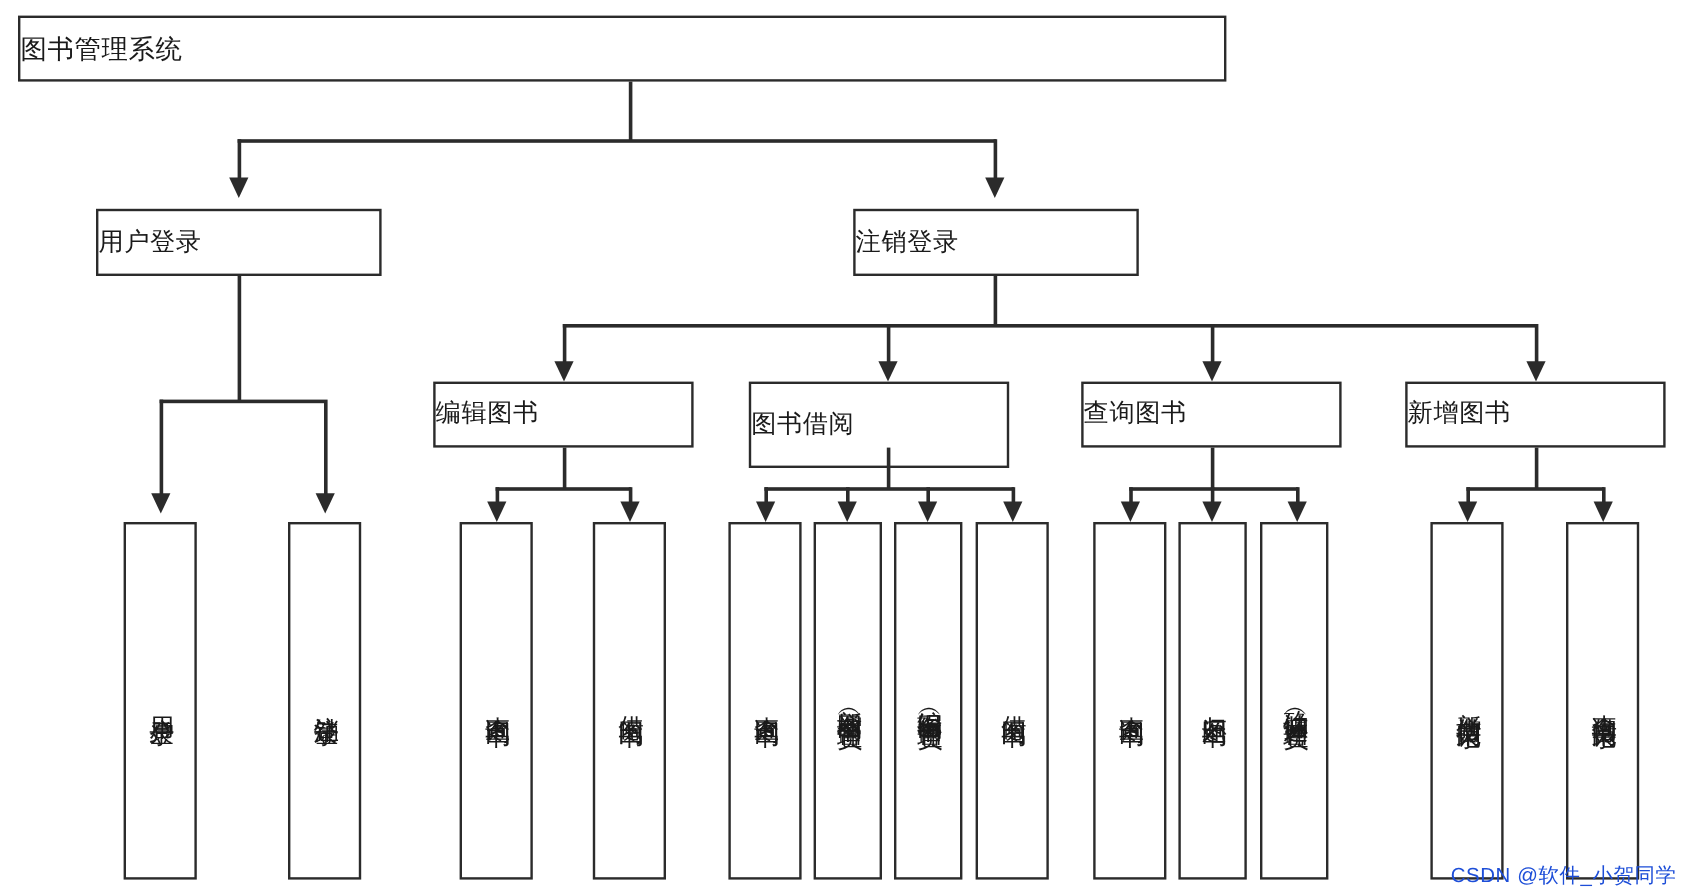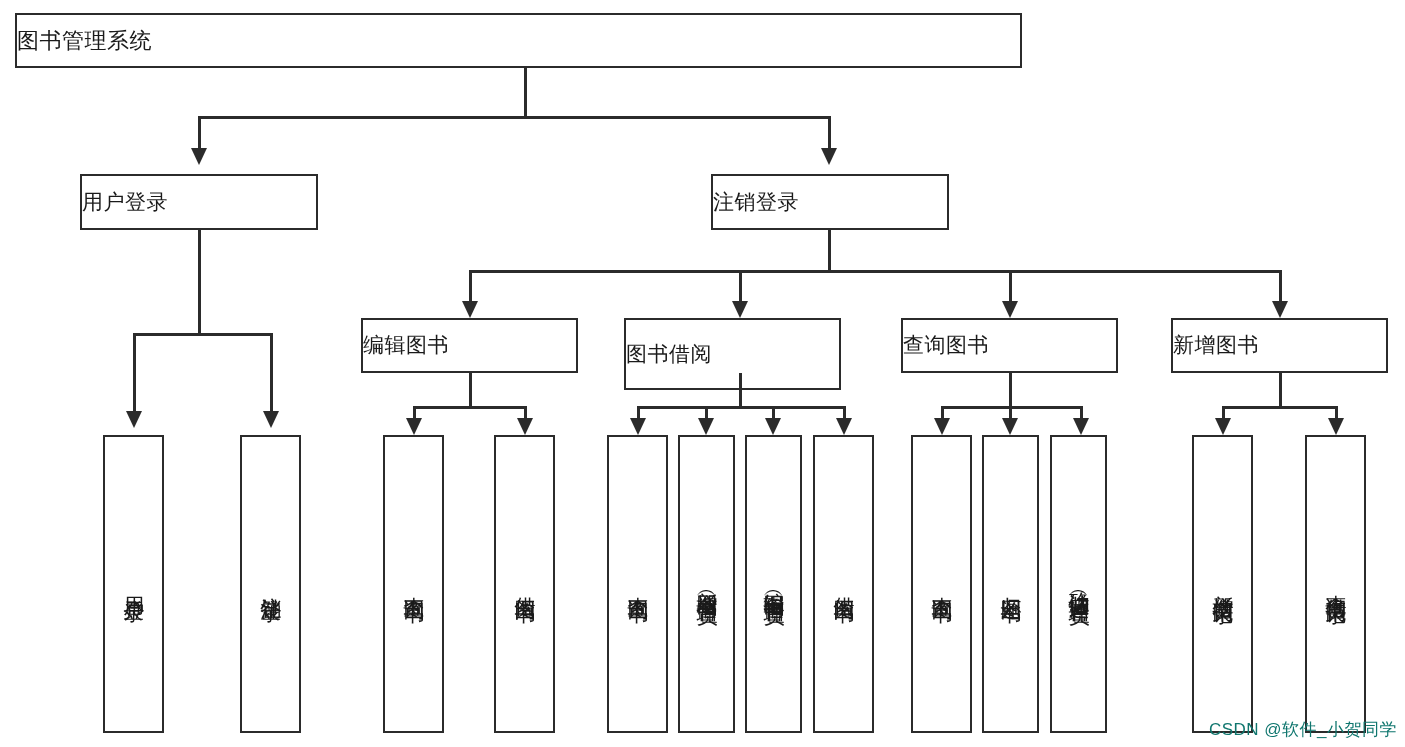--- a/index.html
+++ b/index.html
@@ -71,21 +71,21 @@
     border-right: 8px solid transparent;
     border-top: 17px solid #2b2b2b;
   }
 
   
   #watermark {
     position: absolute;
     right: 8px;
     bottom: 6px;
     font-size: 17px;
-    color: #0f766e;
+    color: #1d4ed8;
     letter-spacing: 0.5px;
     white-space: nowrap;
     pointer-events: none;
   }
 </style>
 </head>
 <body>
 
 <div id="canvas">
 

